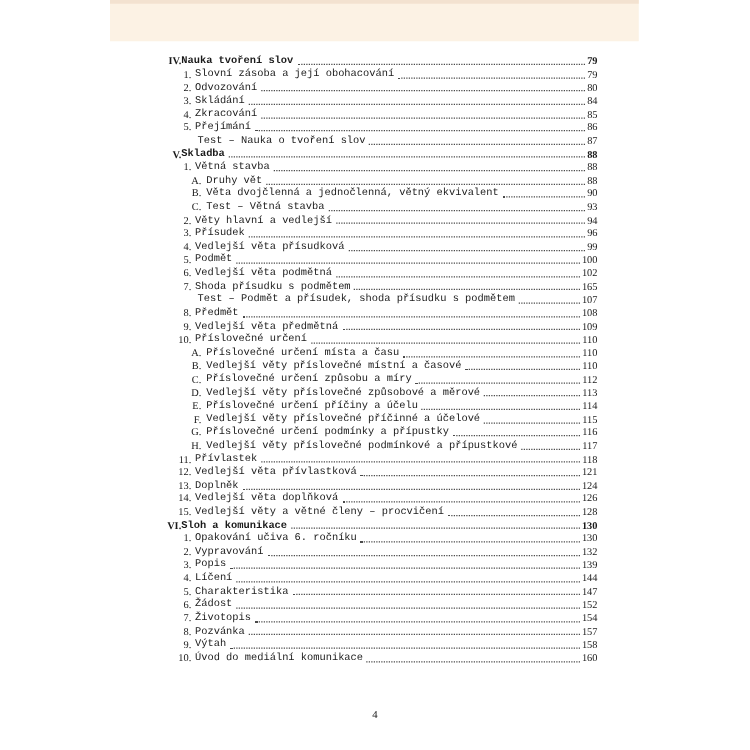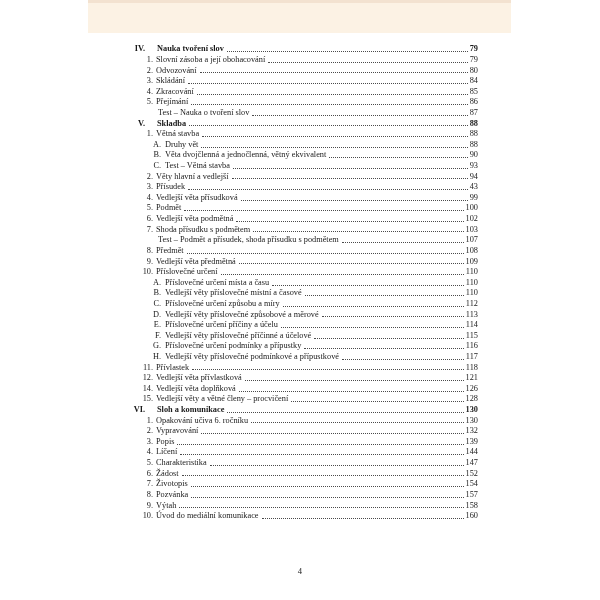--- a/index.html
+++ b/index.html
@@ -33,26 +33,26 @@
   }
   .row {
     height: 10.62px;
     display: flex;
     align-items: flex-end;
     padding-right: 34px;
     white-space: nowrap;
   }
   .row span { line-height: 10.3px; }
   .num { flex: none; text-align: right; }
-  .row.section .num { width: 57px; margin-right: 12px; }
+  .row.section .num { width: 57px; margin-right: 0; }
   .row.item    .num { width: 65px; margin-right: 3px; }
   .row.sub     .num { width: 73px; margin-right: 4px; }
   .row.test { padding-left: 70px; }
   .row.section { font-weight: bold; }
-  .label { flex: none; }
+  .label { flex: none; font-family: Liberation Mono, monospace; }
   .leader {
     flex: 1 1 auto;
     border-bottom: 1px dotted var(--dots, #4a4a4a);
     margin: 0 2px 2.5px 3px;
     min-width: 6px;
   }
   .pagenum { flex: none; text-align: right; }
   .footer {
     position: absolute; left: 88px; top: 566px;
     width: 424px;
@@ -157,21 +157,21 @@
     <span class="num">2.</span>
     <span class="label">Věty hlavní a vedlejší</span>
     <span class="leader"></span>
     <span class="pagenum">94</span>
   </div>
 
   <div class="row item">
     <span class="num">3.</span>
     <span class="label">Přísudek</span>
     <span class="leader"></span>
-    <span class="pagenum">43</span>
+    <span class="pagenum">96</span>
   </div>
 
   <div class="row item">
     <span class="num">4.</span>
     <span class="label">Vedlejší věta přísudková</span>
     <span class="leader"></span>
     <span class="pagenum">99</span>
   </div>
 
   <div class="row item">
@@ -185,21 +185,21 @@
     <span class="num">6.</span>
     <span class="label">Vedlejší věta podmětná</span>
     <span class="leader"></span>
     <span class="pagenum">102</span>
   </div>
 
   <div class="row item">
     <span class="num">7.</span>
     <span class="label">Shoda přísudku s podmětem</span>
     <span class="leader"></span>
-    <span class="pagenum">103</span>
+    <span class="pagenum">165</span>
   </div>
 
   <div class="row test">
 
     <span class="label">Test – Podmět a přísudek, shoda přísudku s podmětem</span>
     <span class="leader"></span>
     <span class="pagenum">107</span>
   </div>
 
   <div class="row item">
@@ -286,20 +286,26 @@
     <span class="pagenum">118</span>
   </div>
 
   <div class="row item">
     <span class="num">12.</span>
     <span class="label">Vedlejší věta přívlastková</span>
     <span class="leader"></span>
     <span class="pagenum">121</span>
   </div>
 
+  <div class="row item">
+    <span class="num">13.</span>
+    <span class="label">Doplněk</span>
+    <span class="leader"></span>
+    <span class="pagenum">124</span>
+  </div>
 
   <div class="row item">
     <span class="num">14.</span>
     <span class="label">Vedlejší věta doplňková</span>
     <span class="leader"></span>
     <span class="pagenum">126</span>
   </div>
 
   <div class="row item">
     <span class="num">15.</span>

